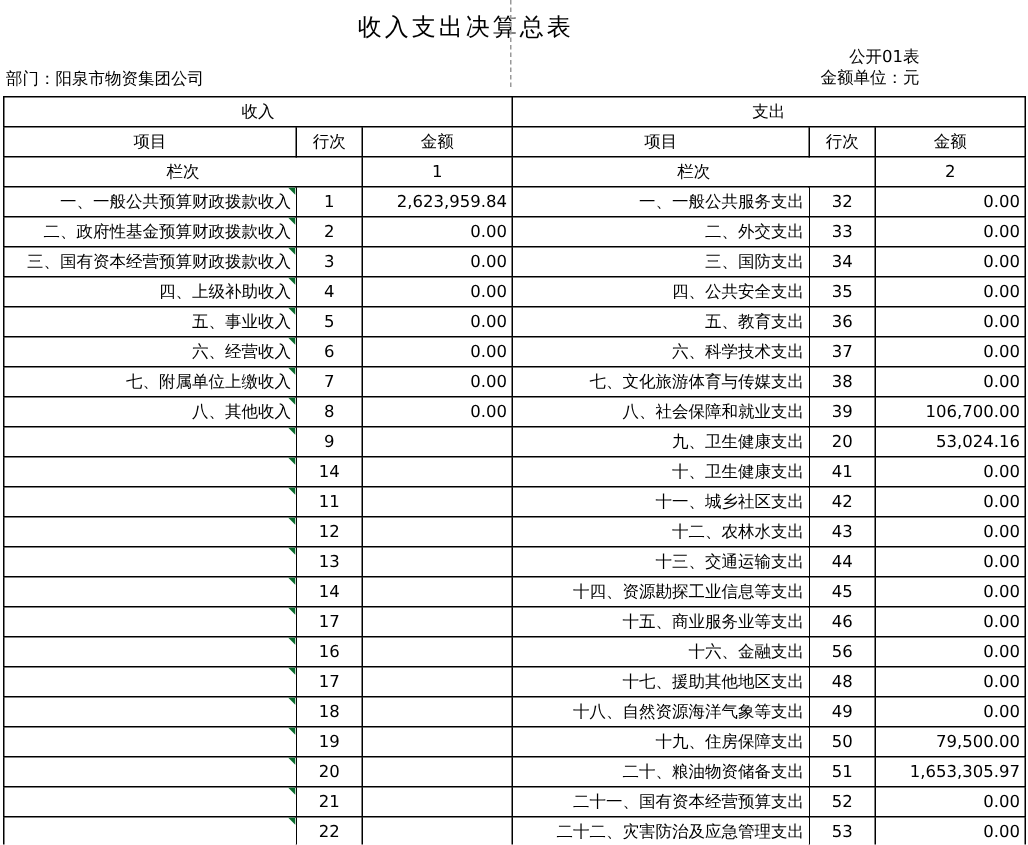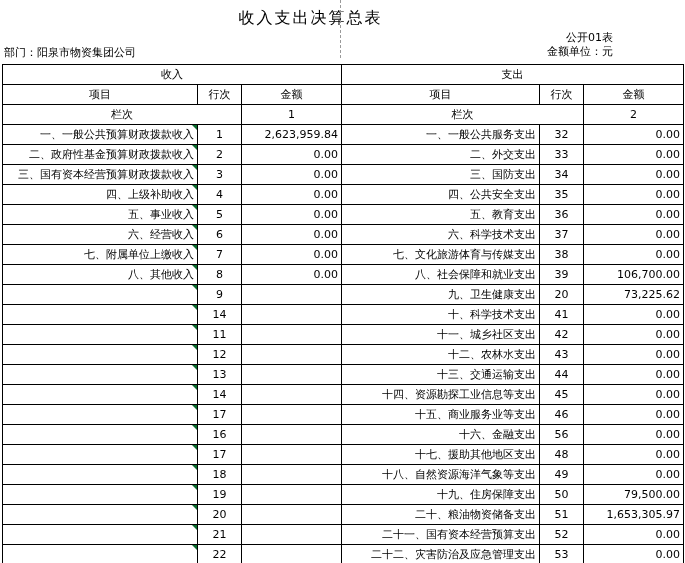--- a/index.html
+++ b/index.html
@@ -236,27 +236,27 @@
           <td class="label">八、社会保障和就业支出</td>
           <td class="num">39</td>
           <td class="amount">106,700.00</td>
         </tr>
         <tr>
           <td class="label mark empty-label"></td>
           <td class="num">9</td>
           <td class="amount"></td>
           <td class="label">九、卫生健康支出</td>
           <td class="num">20</td>
-          <td class="amount">73,225.62</td>
+          <td class="amount">53,024.16</td>
         </tr>
         <tr>
           <td class="label mark empty-label"></td>
           <td class="num">14</td>
           <td class="amount"></td>
-          <td class="label">十、科学技术支出</td>
+          <td class="label">十、卫生健康支出</td>
           <td class="num">41</td>
           <td class="amount">0.00</td>
         </tr>
         <tr>
           <td class="label mark empty-label"></td>
           <td class="num">11</td>
           <td class="amount"></td>
           <td class="label">十一、城乡社区支出</td>
           <td class="num">42</td>
           <td class="amount">0.00</td>

